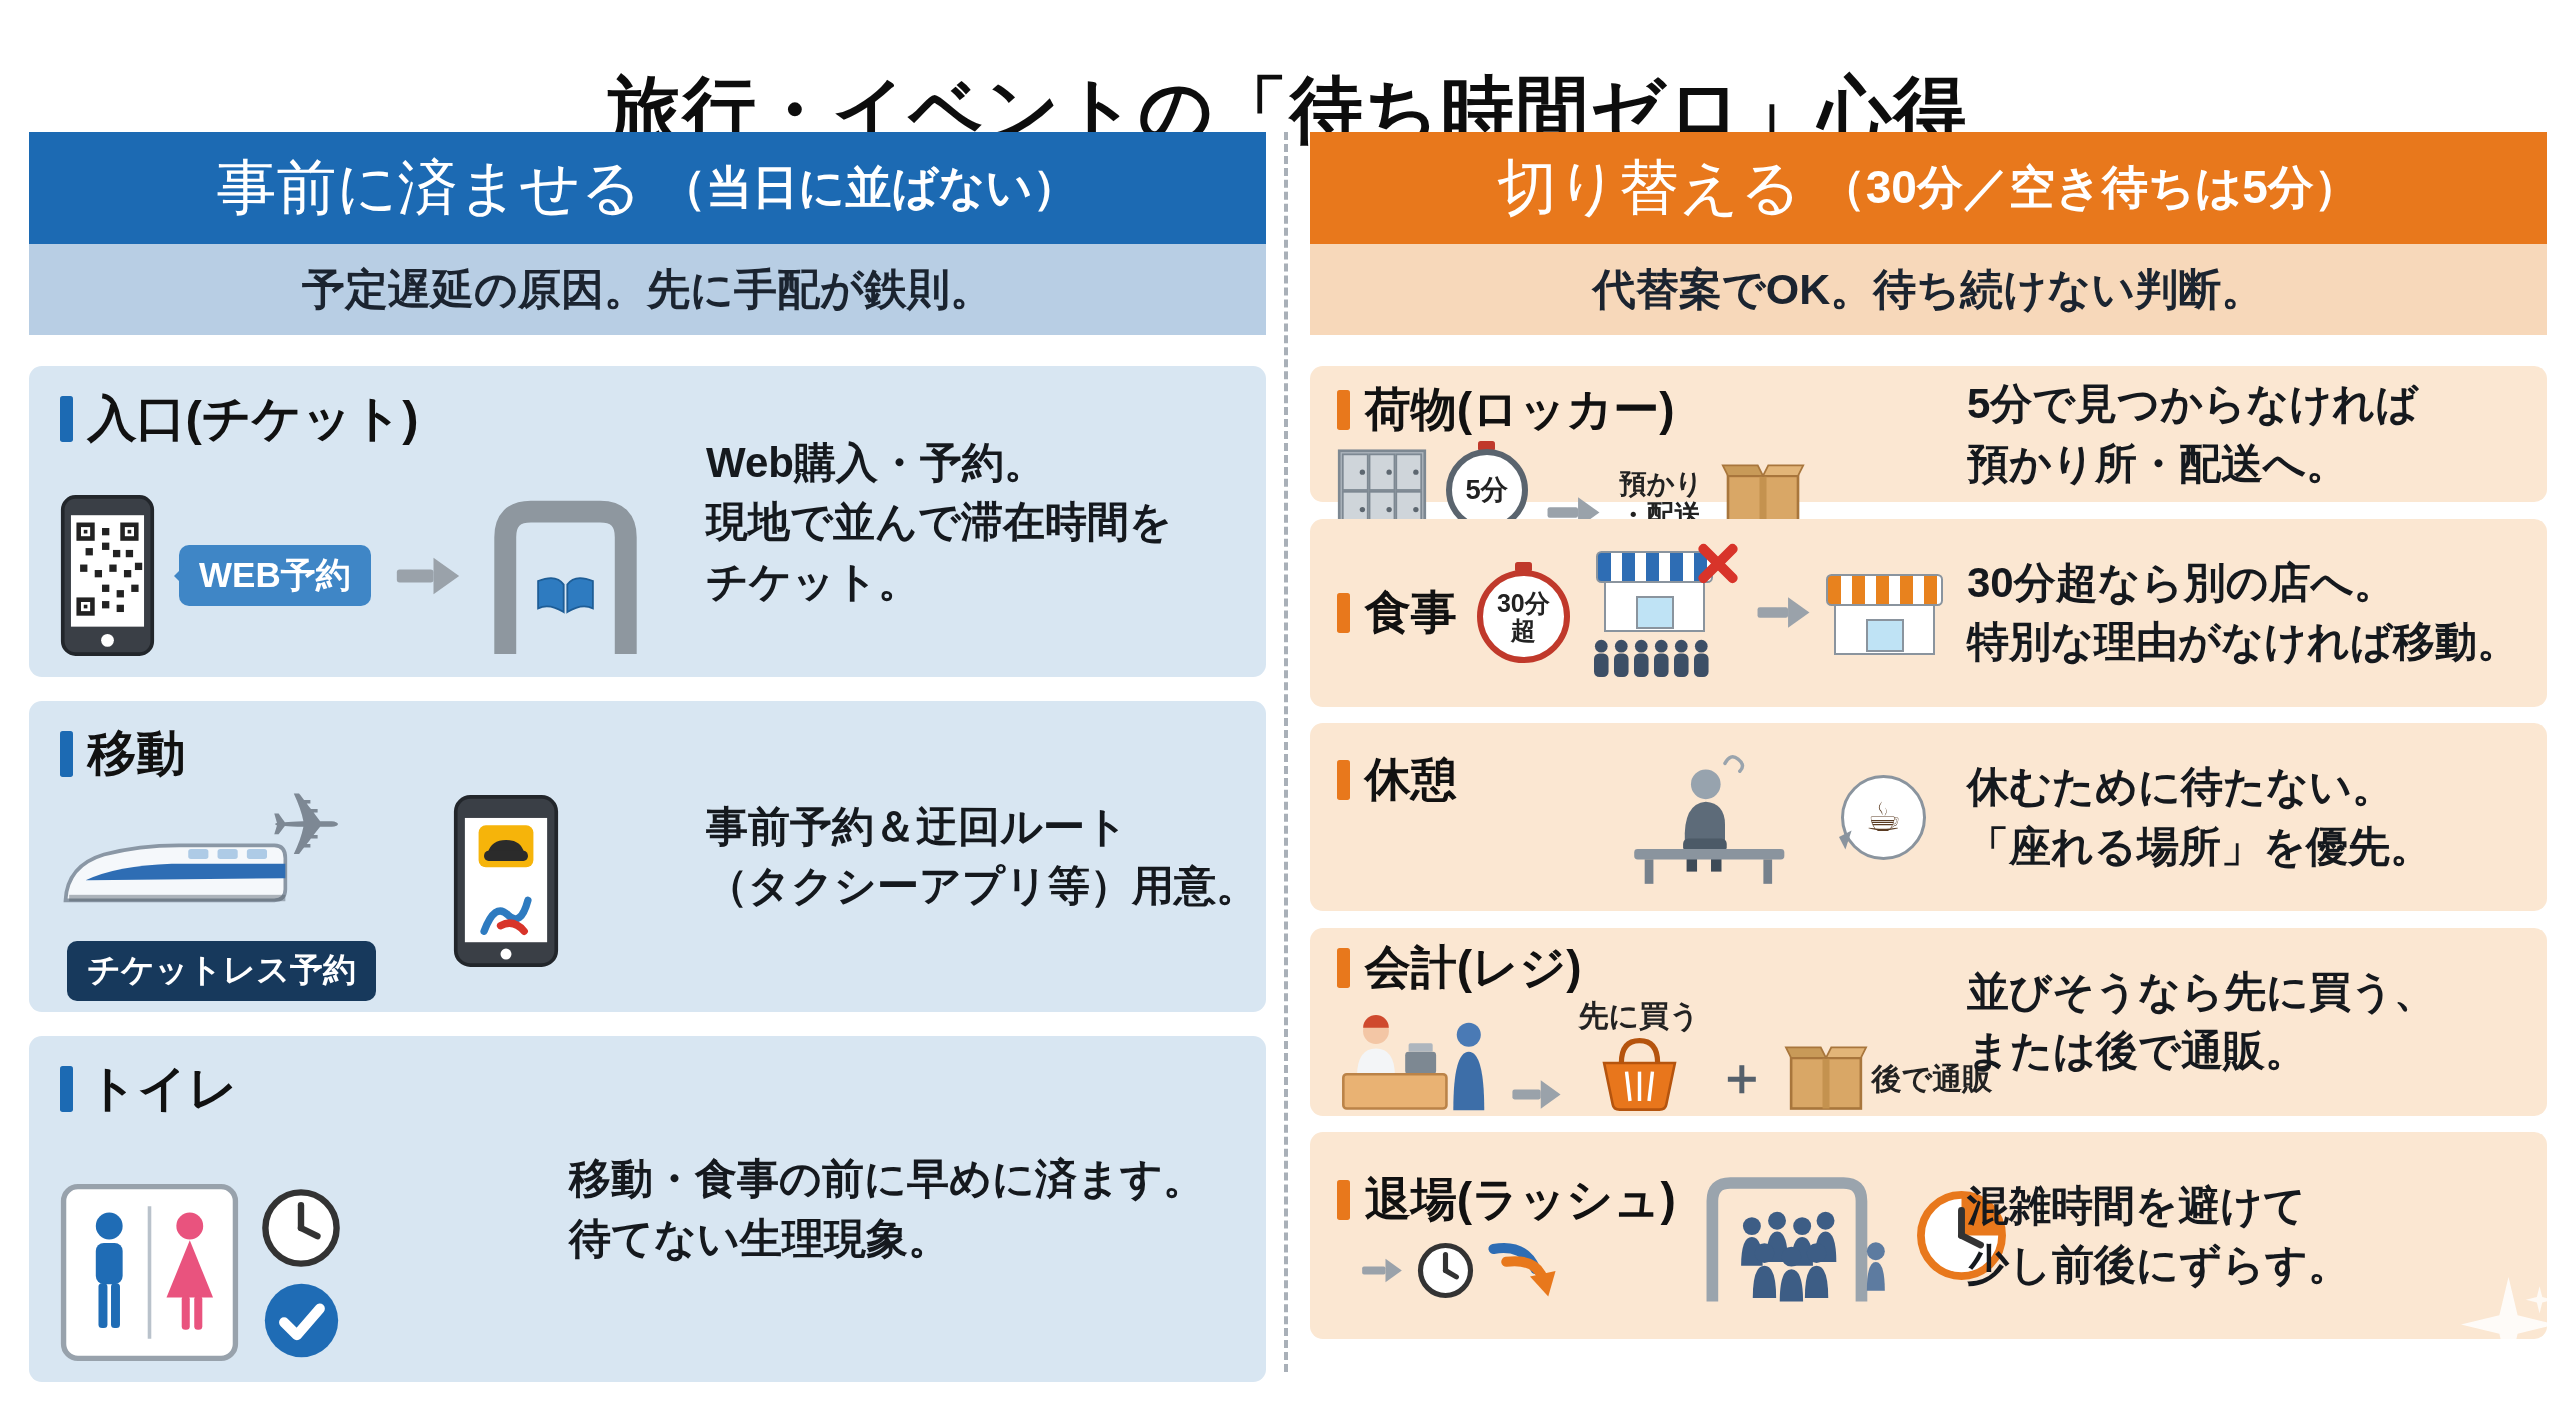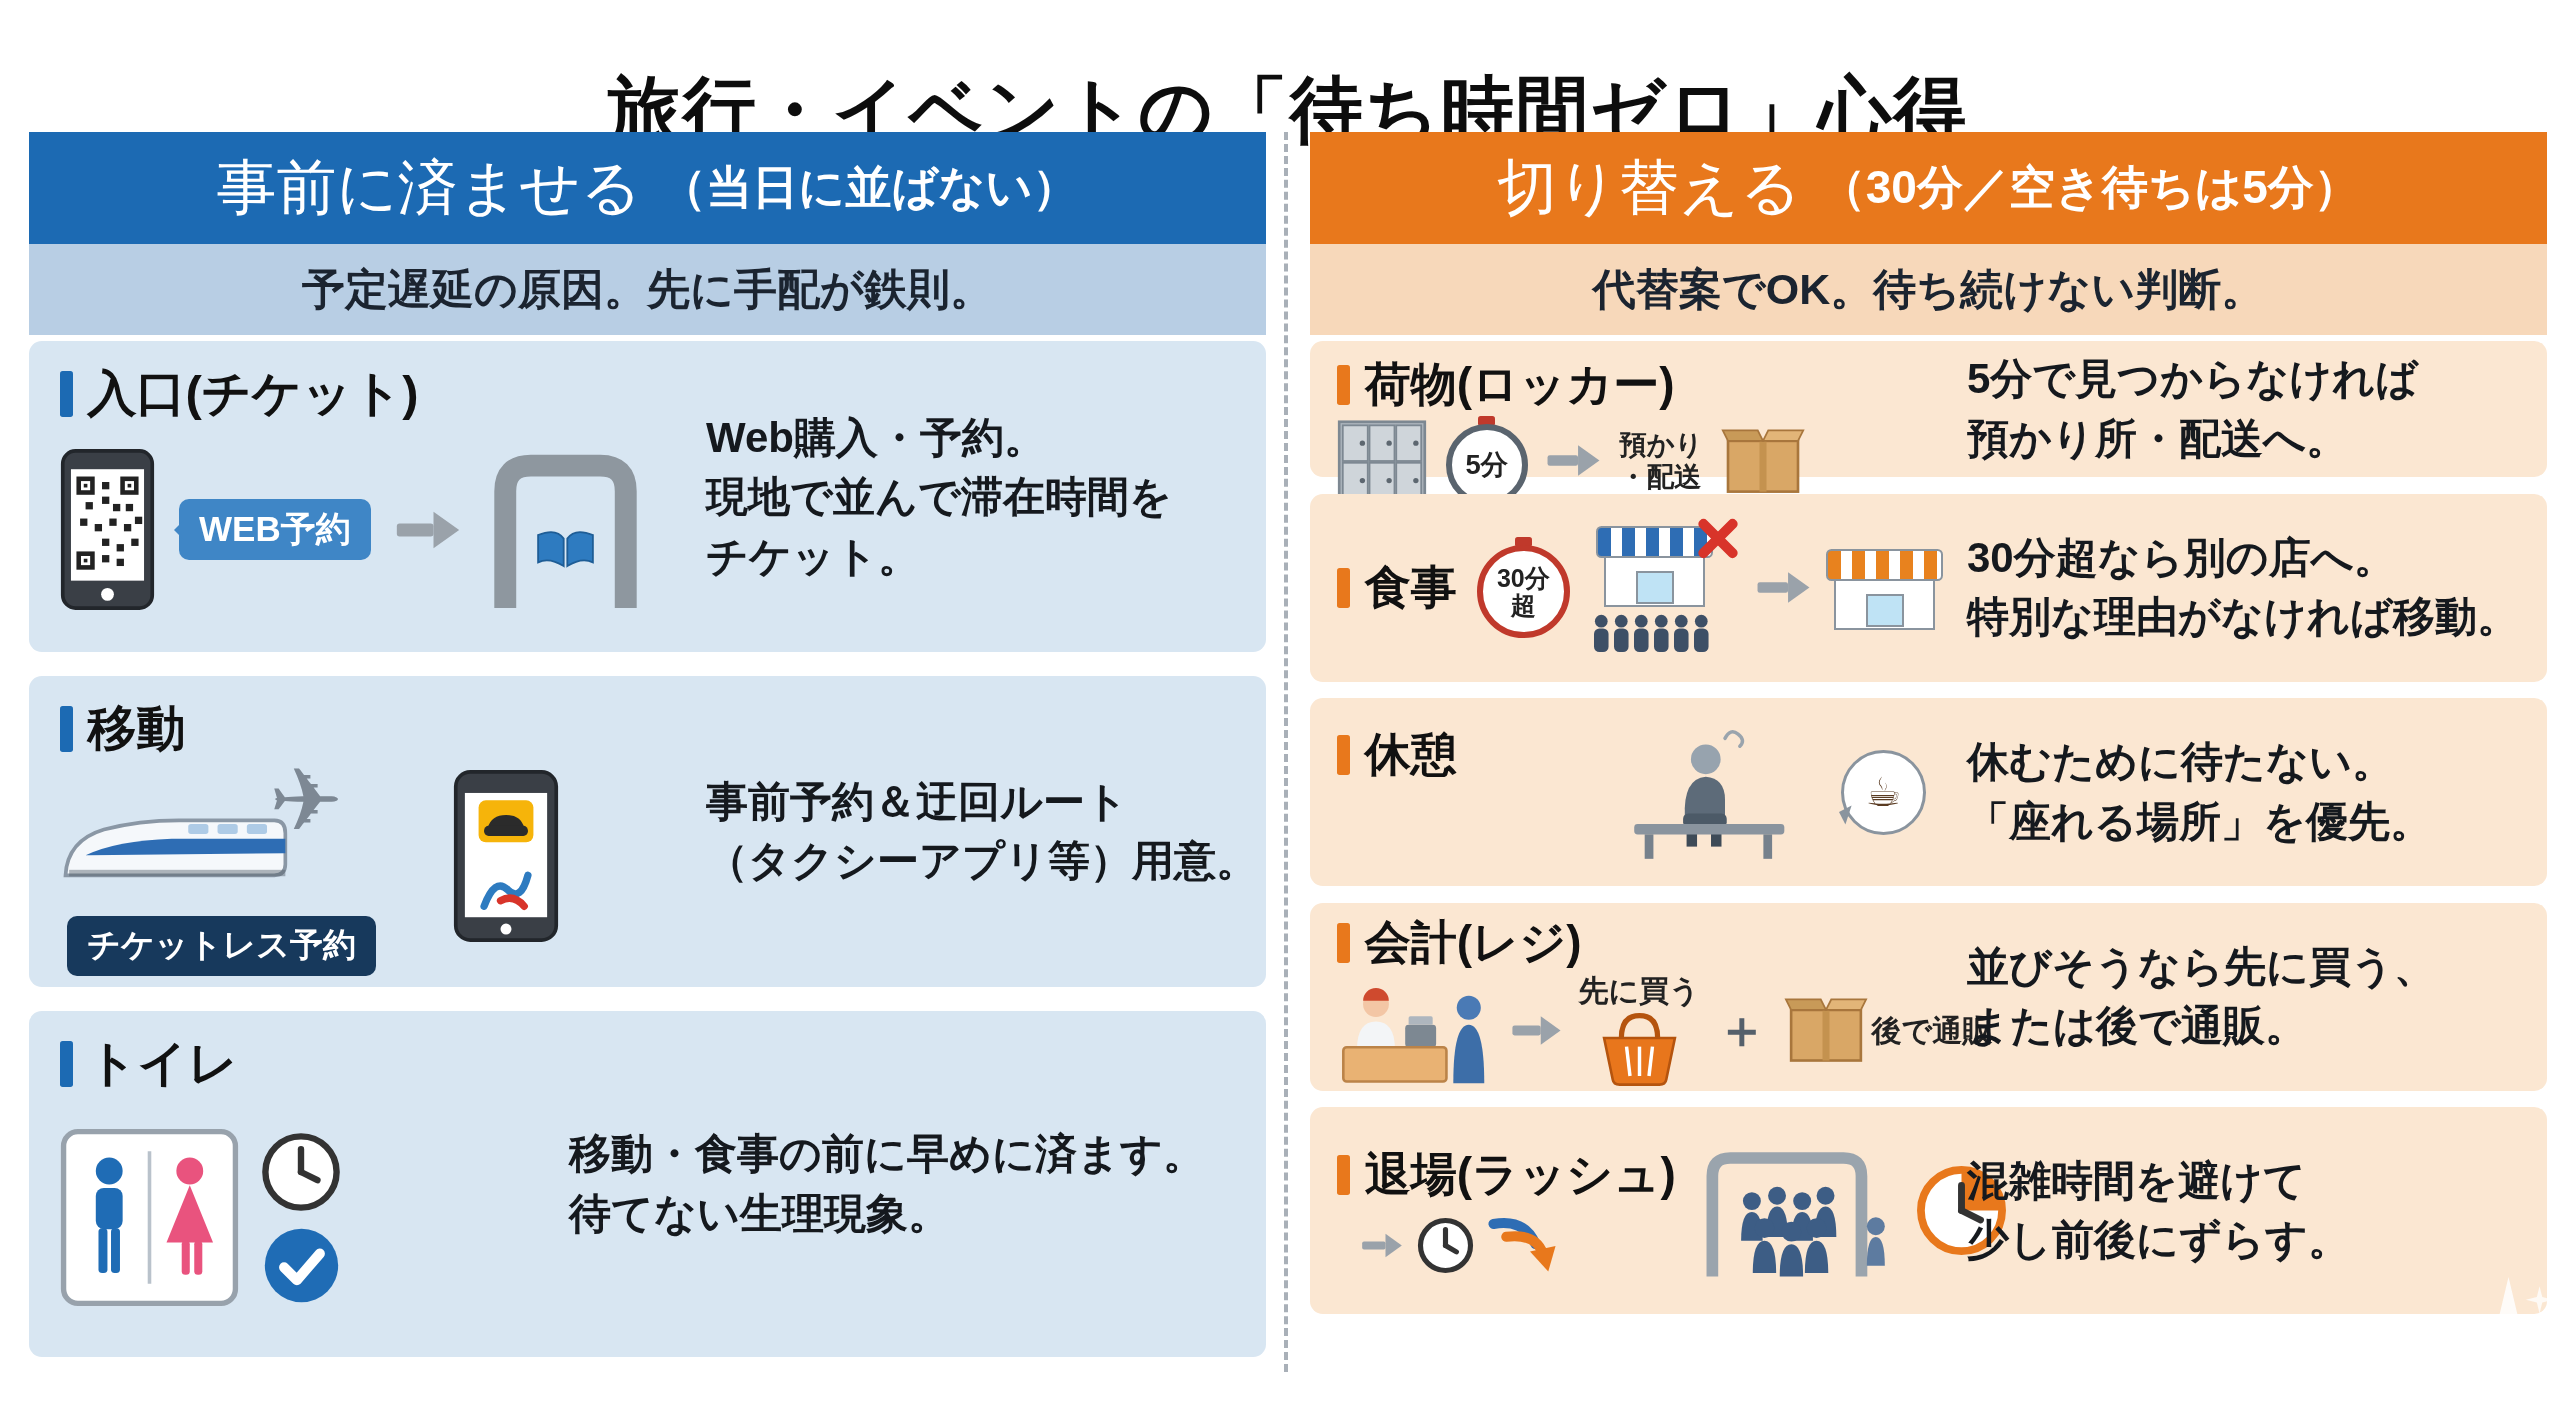--- a/index.html
+++ b/index.html
@@ -17,36 +17,36 @@
   .left  .panel-head{background:#1c6ab3}
   .right .panel-head{background:#e8781c}
   .head-main{font-size:60px;font-weight:400}
   .head-sub{font-size:46px;font-weight:800}
 
   .tagline{height:91px;display:flex;align-items:center;justify-content:center;
            font-size:43px;font-weight:700;color:#1b2430}
   .left  .tagline{background:#b8cee4}
   .right .tagline{background:#f7d8ba}
 
-  .cards{display:flex;flex-direction:column;padding-top:6px}
+  .cards{display:flex;flex-direction:column;padding-top:31px}
   .left  .cards{gap:24px}
   .right .cards{gap:16.5px}
 
   .card{border-radius:12.8px;box-sizing:border-box;position:relative;display:flex;flex-direction:column}
   .left  .card{background:#d8e6f2;padding:20px 31px}
   .right .card{background:#fbe7d2;padding:12.8px 27.4px}
 
   .ctitle{display:flex;align-items:center;gap:14.6px;font-weight:800;flex:none}
   .left  .ctitle{font-size:49px}
   .right .ctitle{font-size:46px}
   .bar{width:12.8px;border-radius:2.7px;flex:none}
   .left  .bar{height:46px;background:#1c6ab3}
   .right .bar{height:40px;background:#e8781c}
 
-  .crow{flex:1;display:flex;align-items:center;gap:24px}
+  .crow{flex:1;display:flex;align-items:flex-end;gap:24px}
   .icons{display:flex;align-items:center;gap:24px}
 
   .btext{position:absolute;top:50%;transform:translateY(-50%);
          font-size:42px;font-weight:700;line-height:1.42;white-space:pre-line;color:#15191e}
   .pre{white-space:pre-line}
 
   .badge{color:#fff;font-weight:800;border-radius:10px;padding:7.3px 20px;display:inline-block;flex:none}
   .badge.web{background:#3f86c6;font-size:35px;position:relative}
   .badge.web::before{content:"";position:absolute;left:-14.6px;top:50%;transform:translateY(-50%);
                      border:10px solid transparent;border-right-color:#3f86c6}

